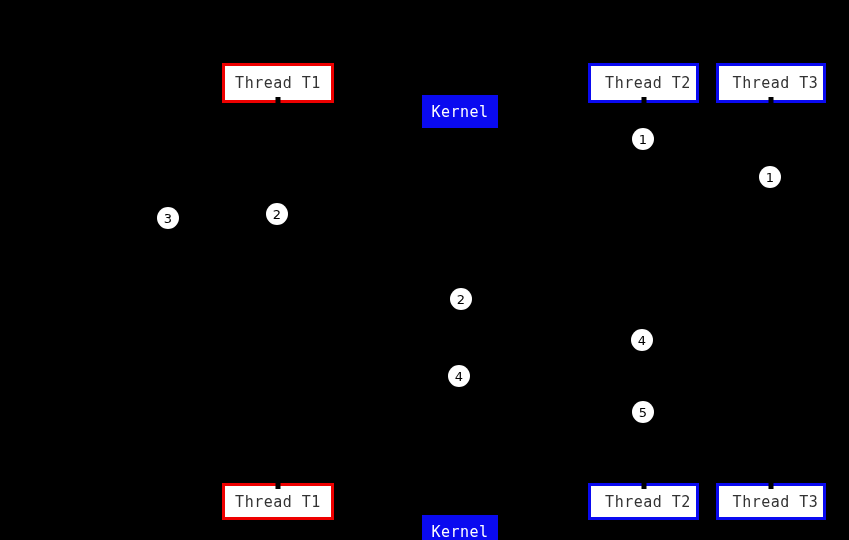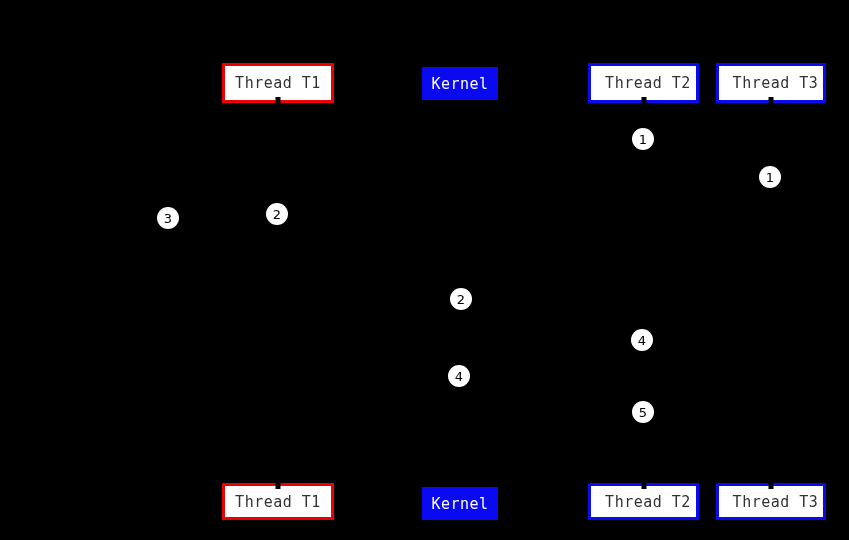--- a/index.html
+++ b/index.html
@@ -13,21 +13,21 @@
     position:absolute;
     box-sizing:border-box;
     display:flex;align-items:center;justify-content:center;
     font-family:"DejaVu Sans Mono","Liberation Mono",monospace;
     font-size:15px;
     letter-spacing:0.5px;
     white-space:nowrap;
   }
   .red-outline{background:var(--box-fill);border:3px solid var(--red);color:var(--box-text);justify-content:center;}
   .blue-outline{background:var(--box-fill);border:3px solid var(--blue);color:var(--box-text);padding-left:9px;}
-  .blue-solid{background:var(--blue);color:var(--kernel-text);}
+  .blue-solid{background:var(--blue);color:var(--kernel-text);margin-top:28px;}
   .notch{
     position:absolute;left:50%;transform:translateX(-50%);
     width:5px;height:7px;background:#000;
   }
   .notch-bottom{bottom:-4px;}
   .notch-top{top:-4px;}
   .marker{
     position:absolute;
     width:22px;height:22px;border-radius:50%;
     background:var(--circle-fill);color:var(--circle-text);

